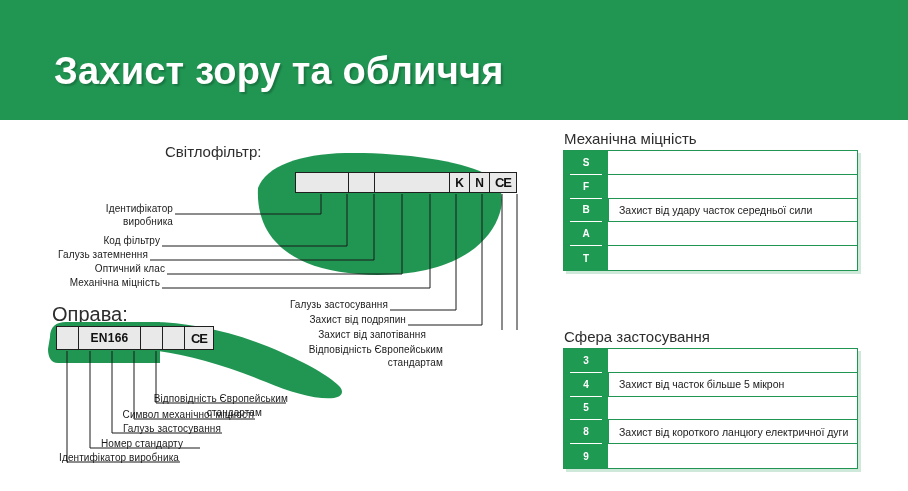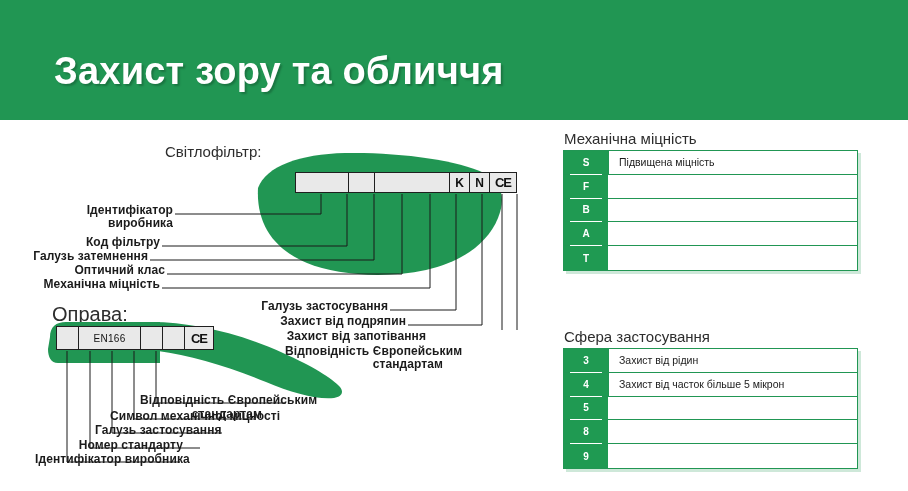--- a/index.html
+++ b/index.html
@@ -70,21 +70,21 @@
 
   
   #lens-leaders, #frame-leaders {
     position: absolute; left: 0; top: 0;
     pointer-events: none;
   }
 
   
   .lbl {
     position: absolute;
-    font-size: 12px; font-weight: bold;
+    font-size: 10px; font-weight: normal;
     color: #1b1b1b; white-space: nowrap;
     letter-spacing: 0.1px;
   }
   .lbl.r { text-align: right; }
 
   
   #frame-diagram {
     position: absolute; left: 40px; top: 315px;
     width: 340px; height: 170px;
   }
@@ -98,21 +98,21 @@
     border: 1px solid #1f1f1f;
     background: #e9e9e9;
   }
   .fmark-cell {
     border-right: 1px solid #1f1f1f;
     display: flex; align-items: center; justify-content: center;
     font-size: 9px; color: #111; background: #e9e9e9; height: 100%;
   }
   .fmark-cell:last-child { border-right: none; }
   .fm-id   { width: 22px; }
-  .fm-en   { width: 62px; font-size: 10px; letter-spacing: .3px;}
+  .fm-en   { width: 62px; font-size: 12px; letter-spacing: .3px; font-weight: bold;}
   .fm-sc   { width: 22px; }
   .fm-ms   { width: 22px; }
   .fm-ce   { width: 28px; font-size: 13px; font-weight: bold; letter-spacing: -1px;}
 
   
   .code-table {
     position: absolute;
     border: 1px solid #219653;
     background: #ffffff;
     box-shadow: 3px 3px 0 0 rgba(33,150,83,0.22);
@@ -237,49 +237,49 @@
   <div class="lbl r" style="left:55px; top:108px; width:126px;">Галузь застосування</div>
   <div class="lbl r" style="left:12px; top:123px; width:131px;">Номер стандарту</div>
   <div class="lbl r" style="left:-5px; top:137px; width:144px;">Ідентифікатор виробника</div>
 </div>
 
 <div class="sec-heading" id="mech-heading">Механічна міцність</div>
 
 <div class="code-table" id="mech-table">
   <div class="tbl-row">
     <div class="tbl-code">S</div>
-    <div class="tbl-desc">Підвищена міцність</div>
   </div>
   <div class="tbl-row">
     <div class="tbl-code">F</div>
   </div>
   <div class="tbl-row">
     <div class="tbl-code">B</div>
+    <div class="tbl-desc">Захист від удару часток середньої сили</div>
   </div>
   <div class="tbl-row">
     <div class="tbl-code">A</div>
   </div>
   <div class="tbl-row">
     <div class="tbl-code">T</div>
   </div>
 </div>
 
 <div class="sec-heading" id="scope-heading">Сфера застосування</div>
 
 <div class="code-table" id="scope-table">
   <div class="tbl-row">
     <div class="tbl-code">3</div>
-    <div class="tbl-desc">Захист від рідин</div>
   </div>
   <div class="tbl-row">
     <div class="tbl-code">4</div>
     <div class="tbl-desc">Захист від часток більше 5 мікрон</div>
   </div>
   <div class="tbl-row">
     <div class="tbl-code">5</div>
   </div>
   <div class="tbl-row">
     <div class="tbl-code">8</div>
+    <div class="tbl-desc">Захист від короткого ланцюгу електричної дуги</div>
   </div>
   <div class="tbl-row">
     <div class="tbl-code">9</div>
   </div>
 </div>
 
 </body></html>

